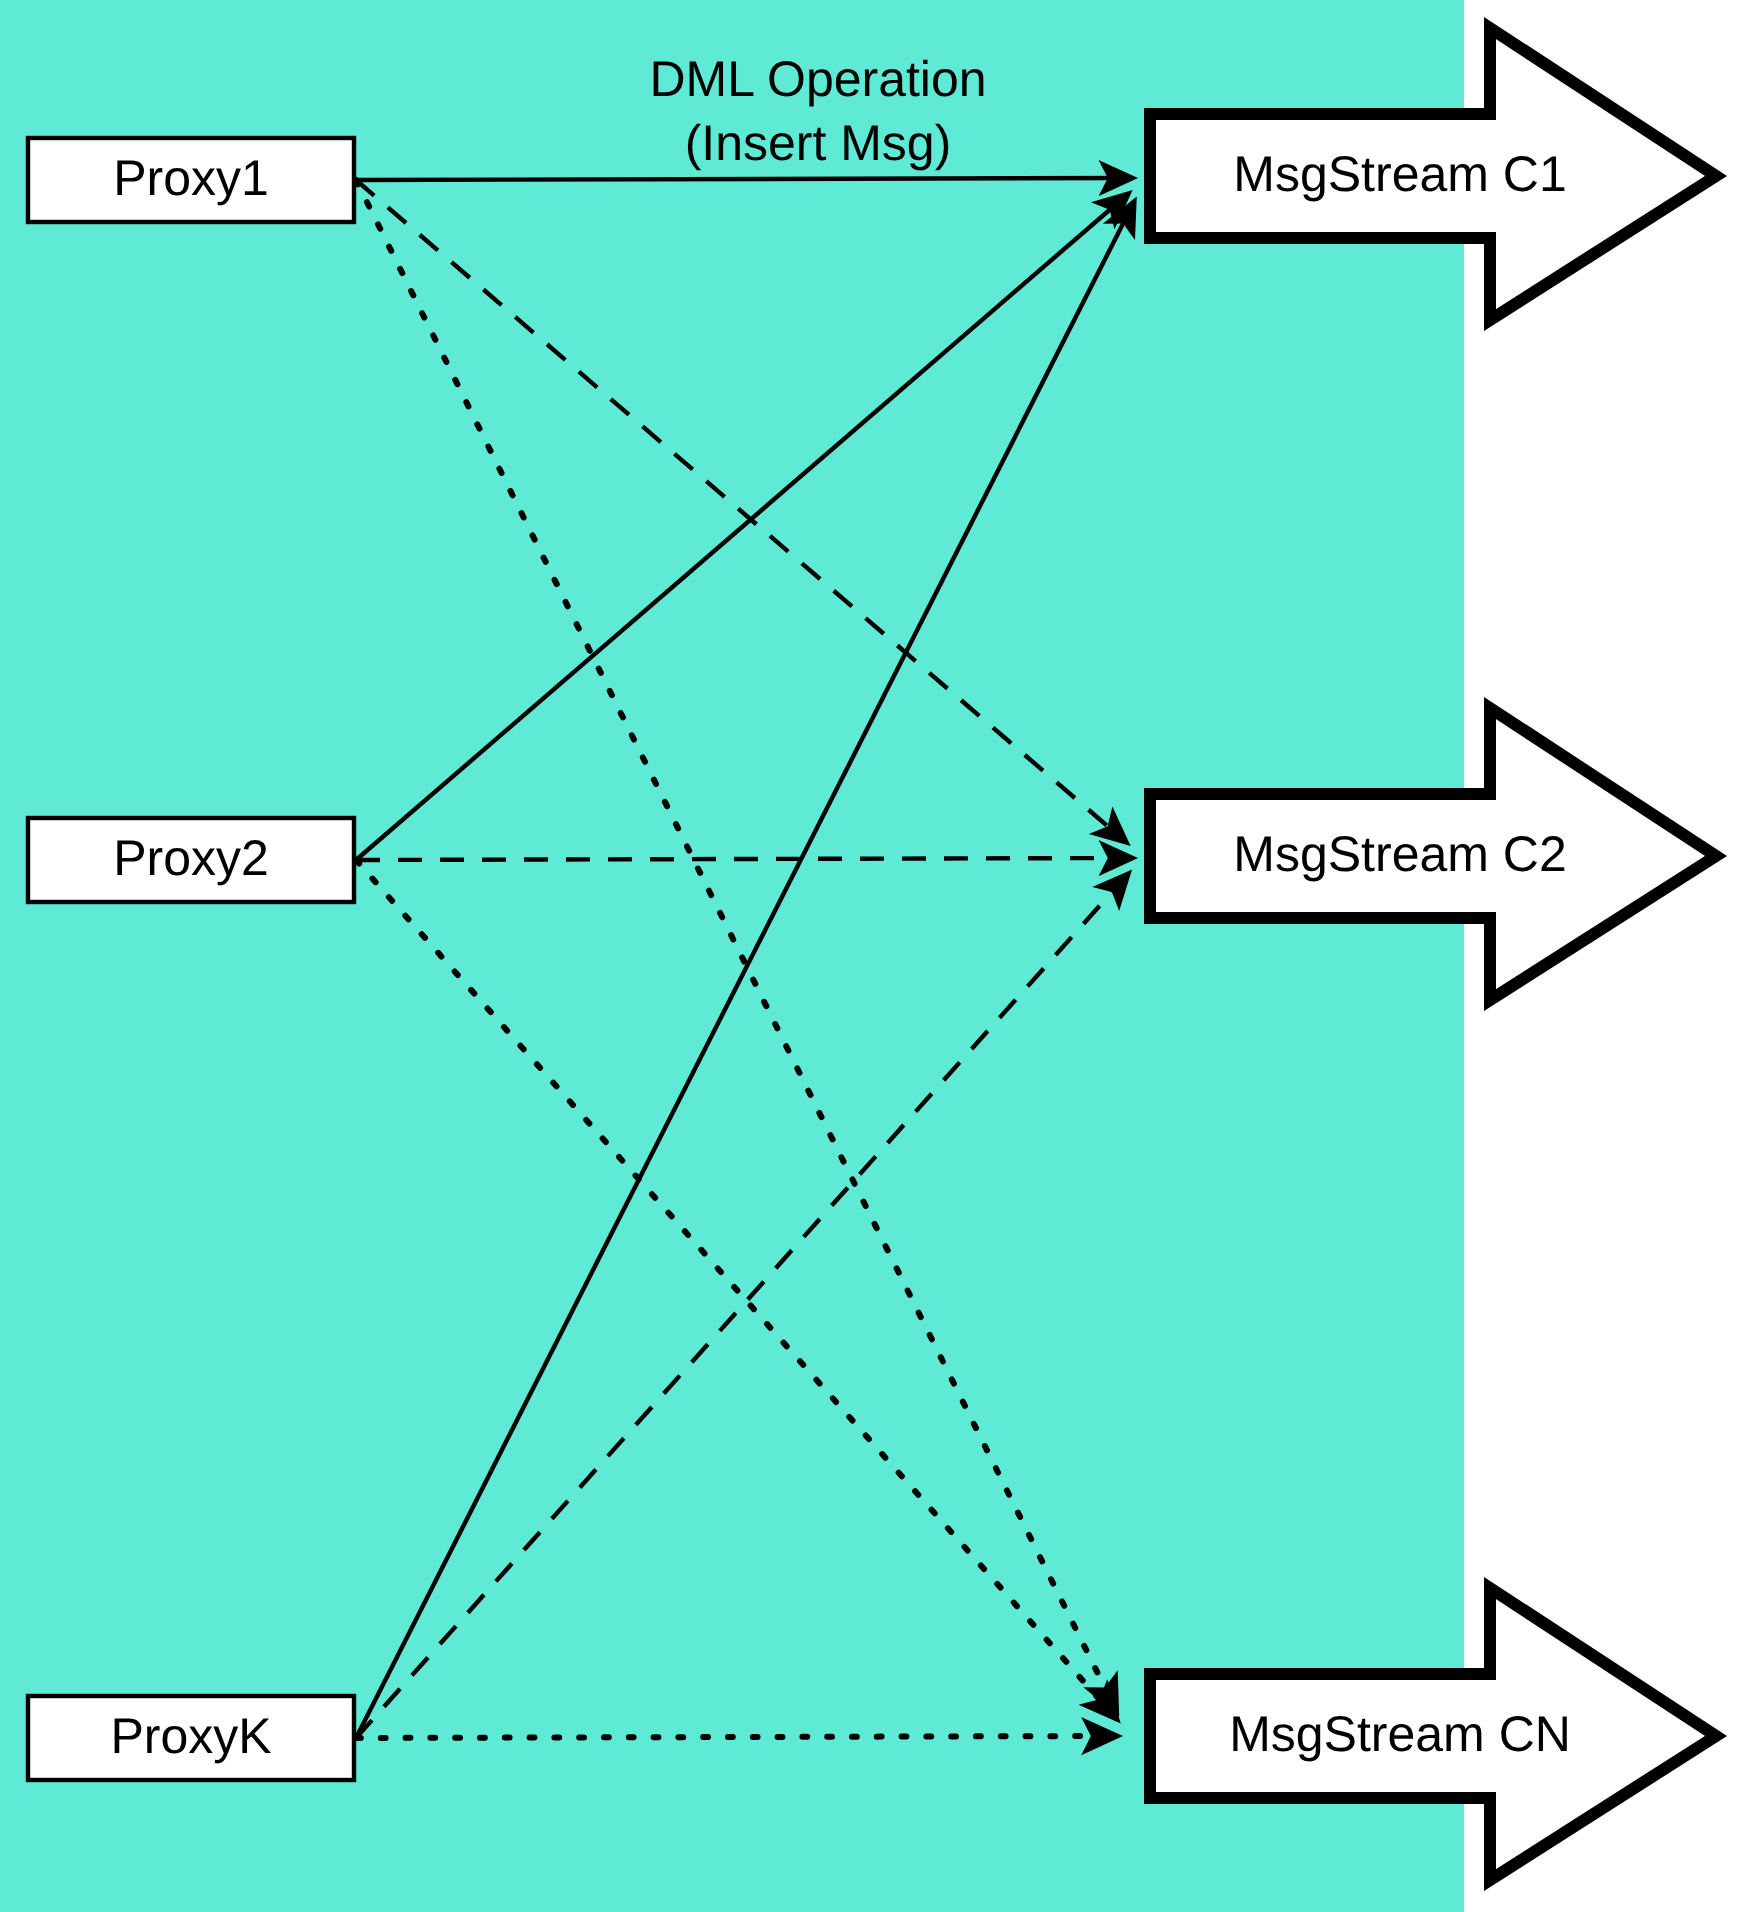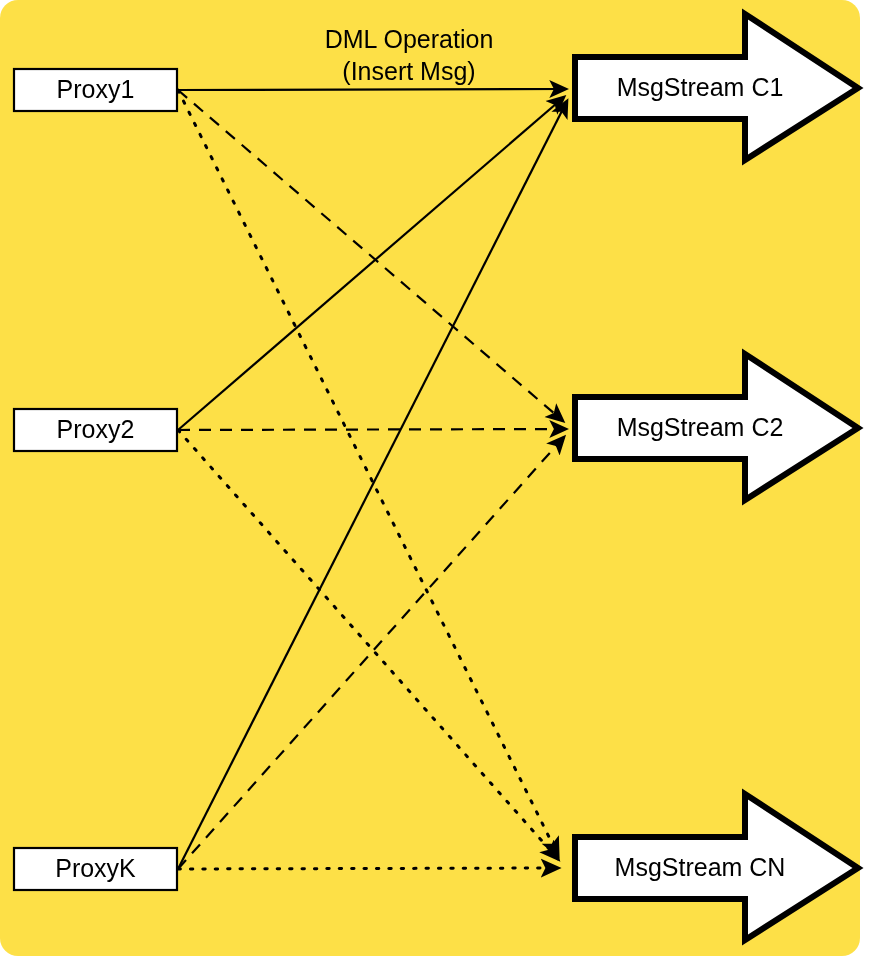--- a/index.html
+++ b/index.html
@@ -8,24 +8,23 @@
     background: #ffffff;
   }
   body {
     width: 875px;
     height: 956px;
     font-family: "Liberation Sans", sans-serif;
     overflow: hidden;
   }
   #diagram-root {
     position: relative;
-    width: 860px;
+    width: 732px;
     height: 956px;
-    background: #fde047;
-    border-radius: 18px;
+    background: #5eead4;
   }
   svg#diagram-svg {
     display: block;
     width: 875px;
     height: 956px;
   }
   .node-box-rect {
     fill: #ffffff;
     stroke: #000000;
     stroke-width: 2.2;

